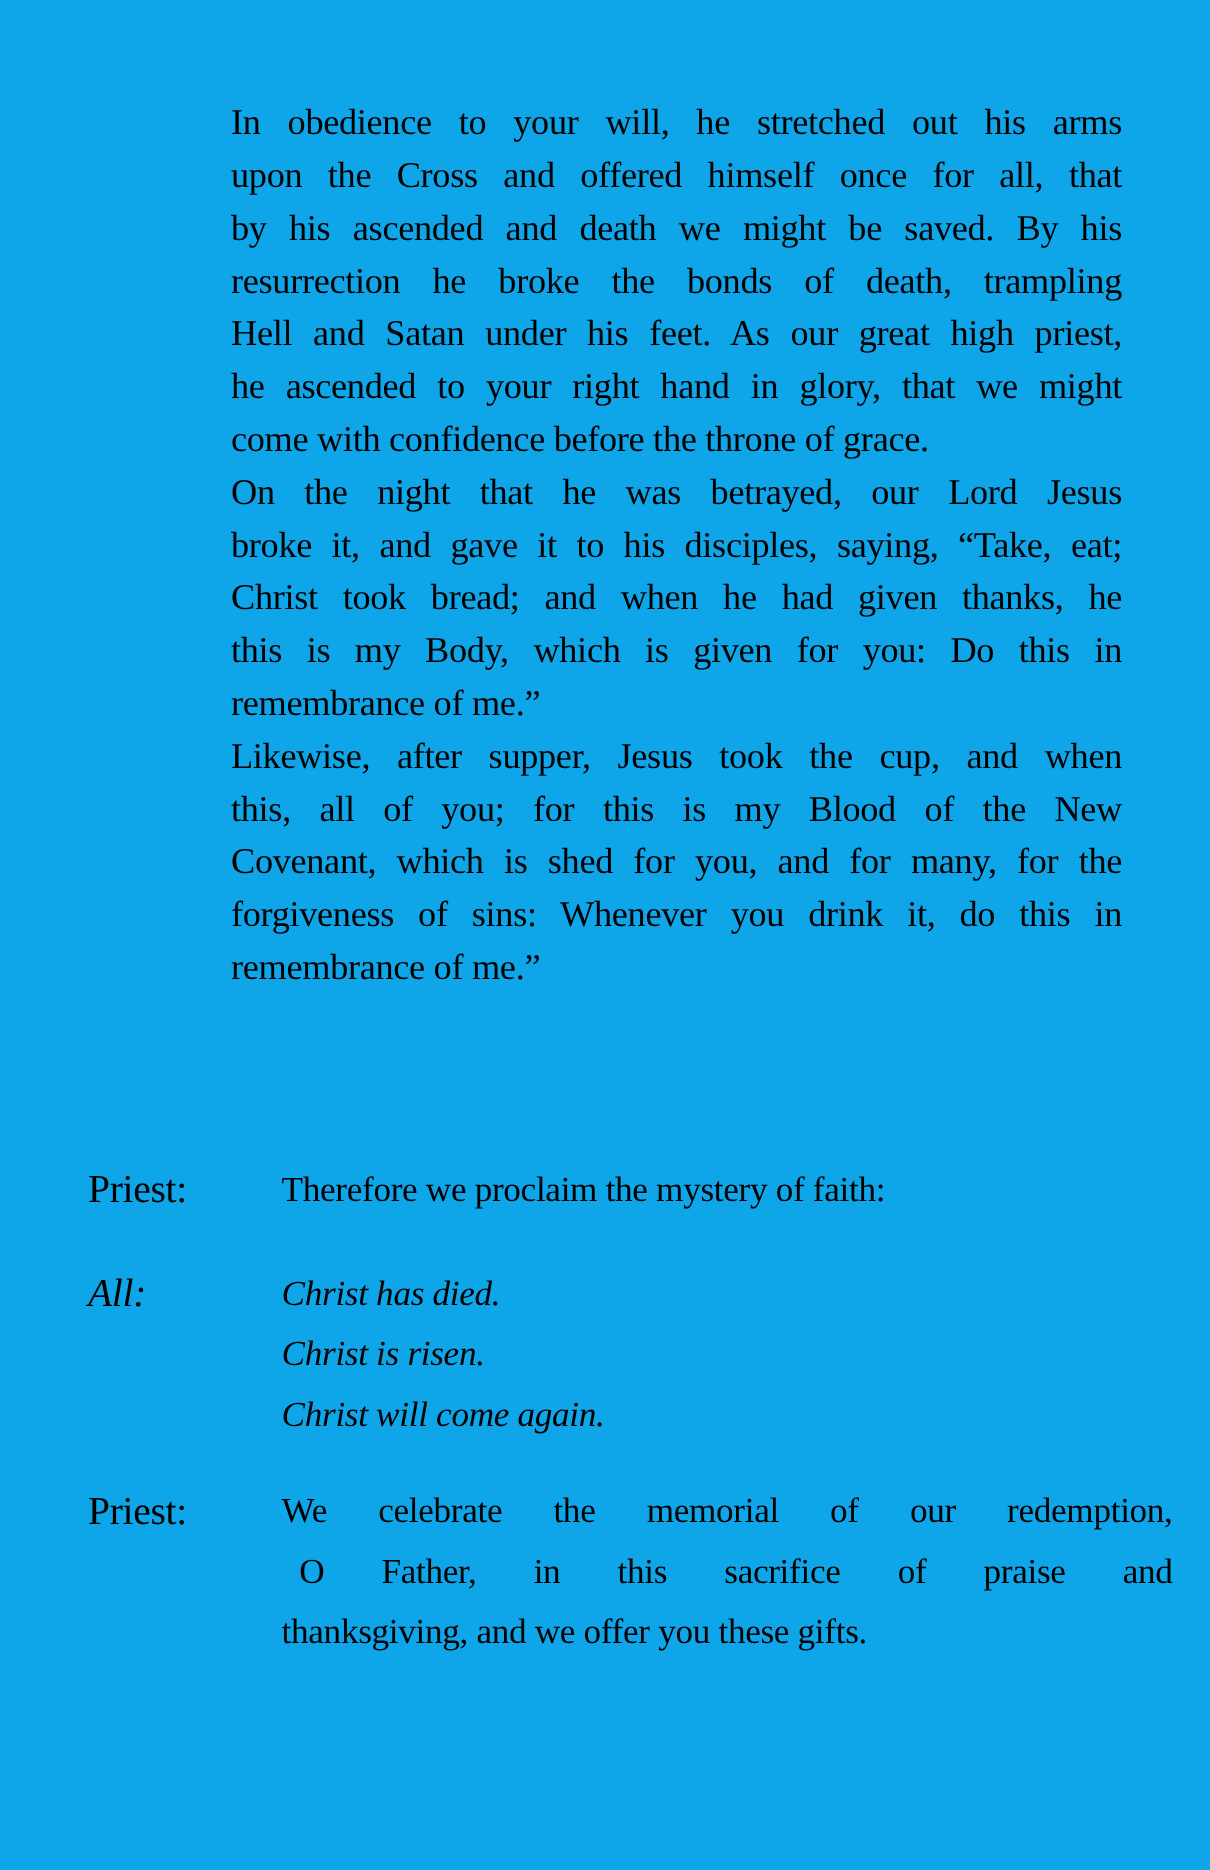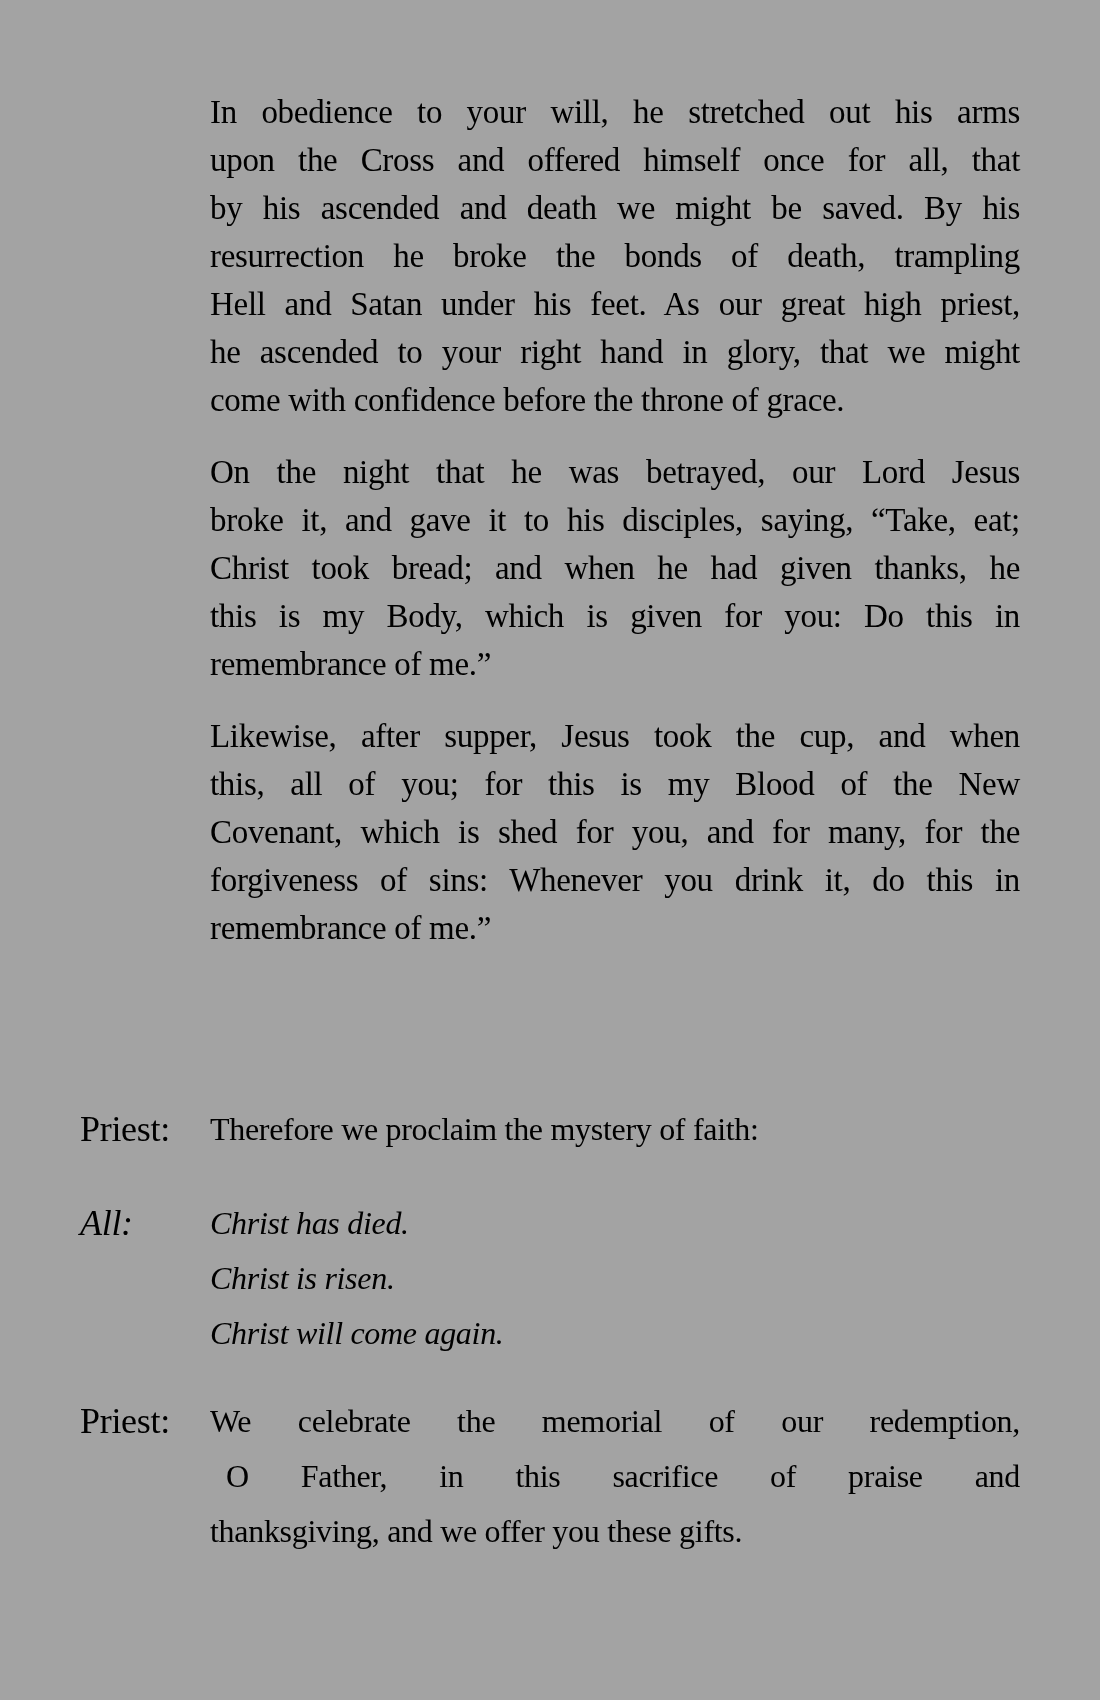--- a/index.html
+++ b/index.html
@@ -3,45 +3,46 @@
 <meta charset="utf-8">
 <style>
   html, body { margin: 0; padding: 0; background: #ffffff; }
 
   .sheet {
     position: relative;
     width: 1100px;
     height: 1700px;
     box-sizing: border-box;
     padding: 88px 80px 0 80px;
-    background: #a3a3a3;
+    background: #0ea5e9;
     color: #000000;
     font-family: "Liberation Serif", "DejaVu Serif", serif;
     overflow: hidden;
   }
 
   
   .prayer { margin-left: 130px; width: 810px; }
   .pline {
     font-size: 33px;
     line-height: 48px;
     height: 48px;
     letter-spacing: -0.3px;
     white-space: normal;
   }
   .jline { text-align: justify; text-align-last: justify; }
   .lline { text-align: right;   text-align-last: left; }
-  .para + .para { margin-top: 24px; }
+  .para + .para { }
 
   
   .dialogue { margin-top: 150px; }
   .dlg-block {
     display: grid;
     grid-template-columns: 130px 810px;
     align-items: start;
+    gap: 46px;
   }
   .dlg-block.all-block    { margin-top: 39px; }
   .dlg-block.priest2-block{ margin-top: 33px; }
   .speaker {
     font-size: 36px;
     line-height: 55px;
     letter-spacing: -0.3px;
   }
   .dlg-line {
     font-size: 32px;

